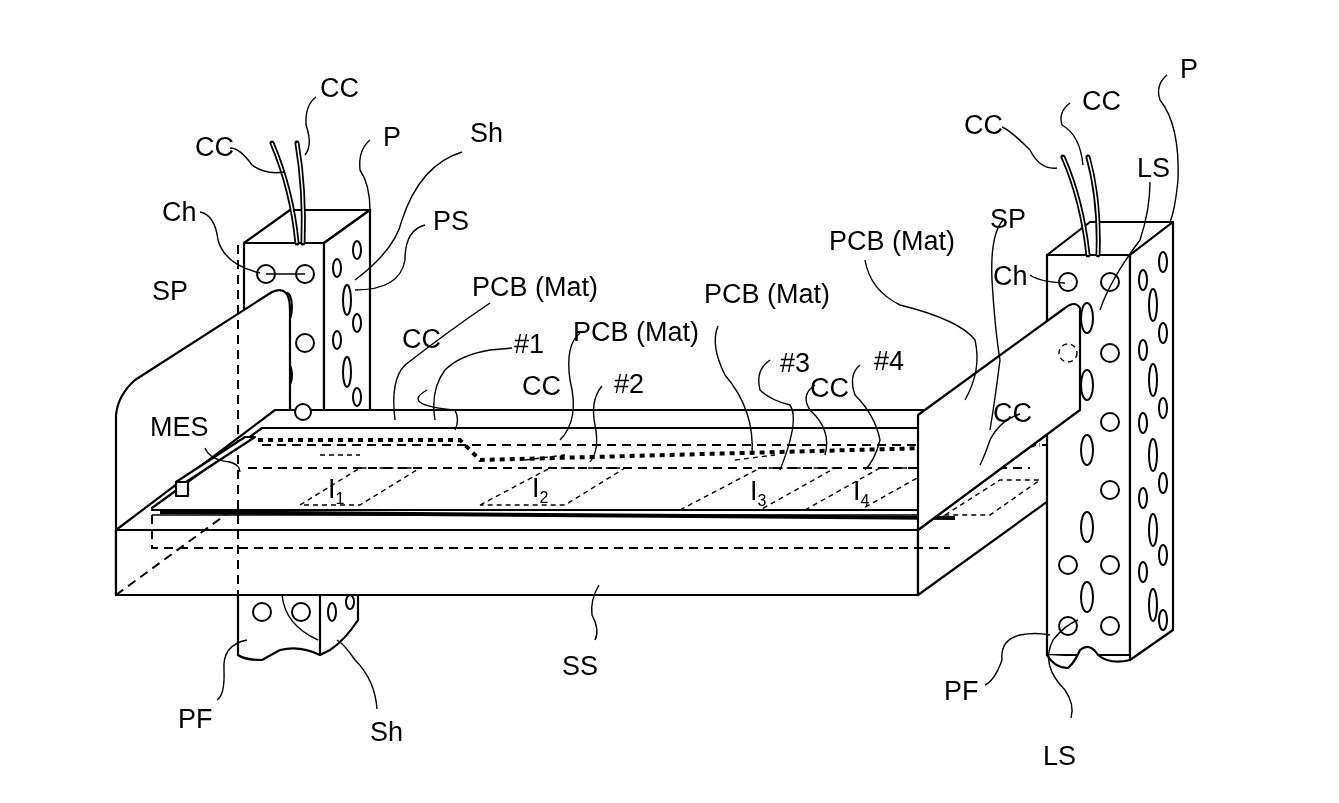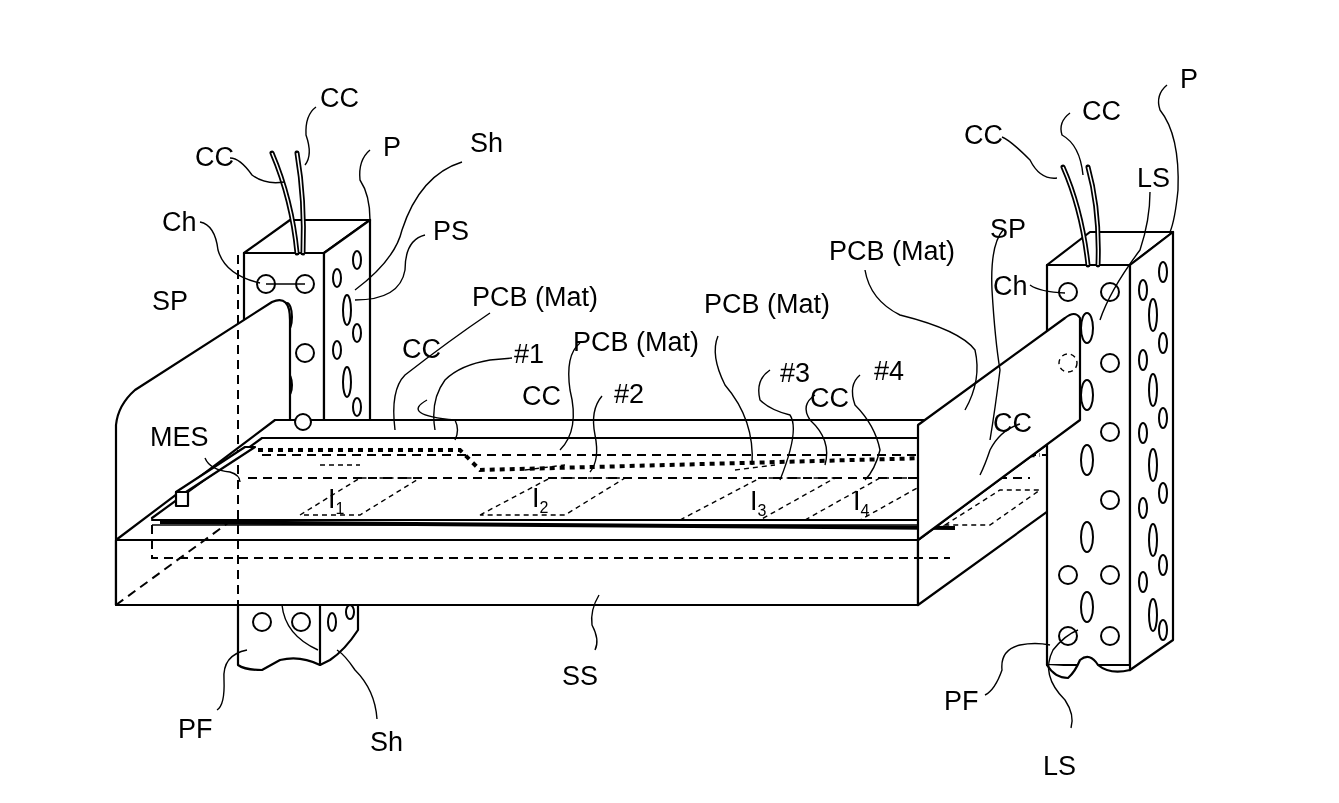--- a/index.html
+++ b/index.html
@@ -1,17 +1,17 @@
 <!DOCTYPE html>
 <html><head>
 <meta charset="utf-8">
 <style>
   html, body { margin: 0; padding: 0; background: #ffffff; }
   body { width: 1339px; height: 803px; overflow: hidden; }
-  #fig { position: absolute; left: 0; top: 0; width: 1339px; height: 707px; margin-top: 10px; }
+  #fig { position: absolute; left: 0; top: 0; width: 1339px; height: 707px; }
   svg text { font-family: "Liberation Sans", sans-serif; font-size: 27px; fill: #000; }
   .s { stroke: #000; fill: none; stroke-width: 2.2; stroke-linejoin: round; stroke-linecap: round; }
   .thin { stroke: #000; fill: none; stroke-width: 1.4; }
   .dash { stroke: #000; fill: none; stroke-width: 2; stroke-dasharray: 9 6; }
   .dot { stroke: #000; fill: none; stroke-width: 4; stroke-dasharray: 5 5; }
   .fdash { stroke: #000; fill: none; stroke-width: 1.4; stroke-dasharray: 5 4; }
   .hole { stroke: #000; fill: #fff; stroke-width: 2; }
   .cable { stroke: #000; fill: none; stroke-width: 5; stroke-linecap: round; }
   .cablein { stroke: #fff; fill: none; stroke-width: 1.5; }
   .wfill { fill: #fff; }

